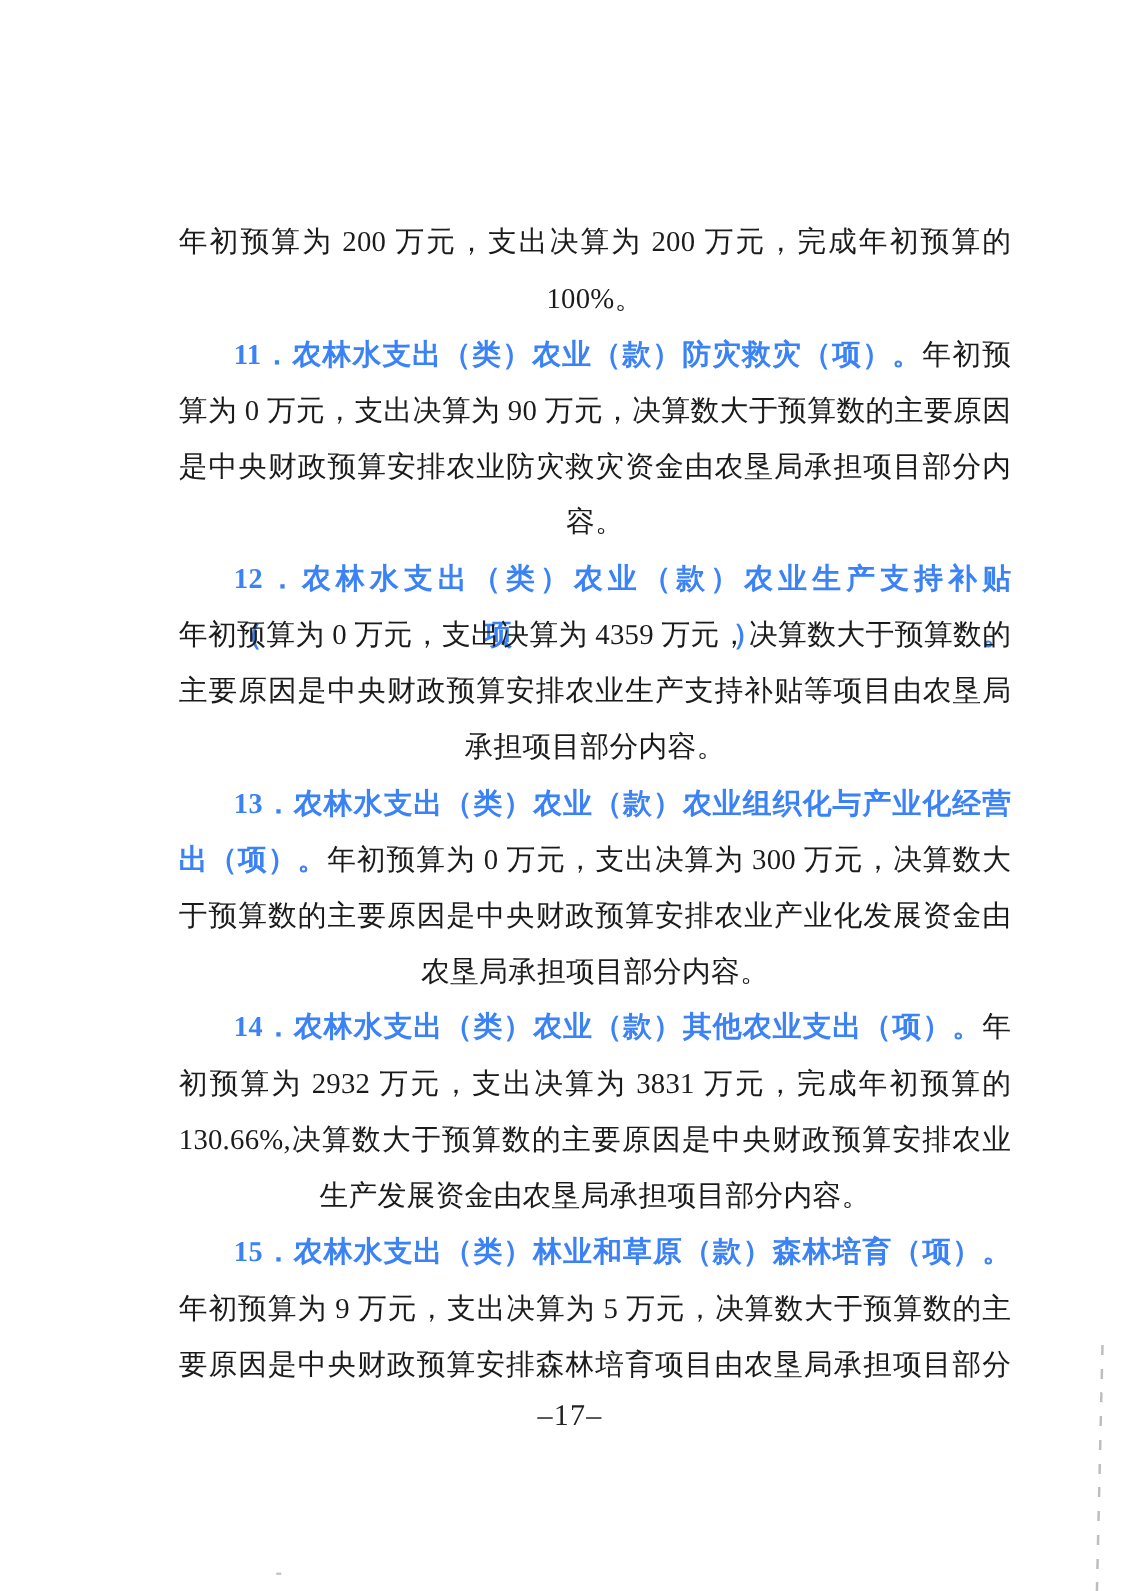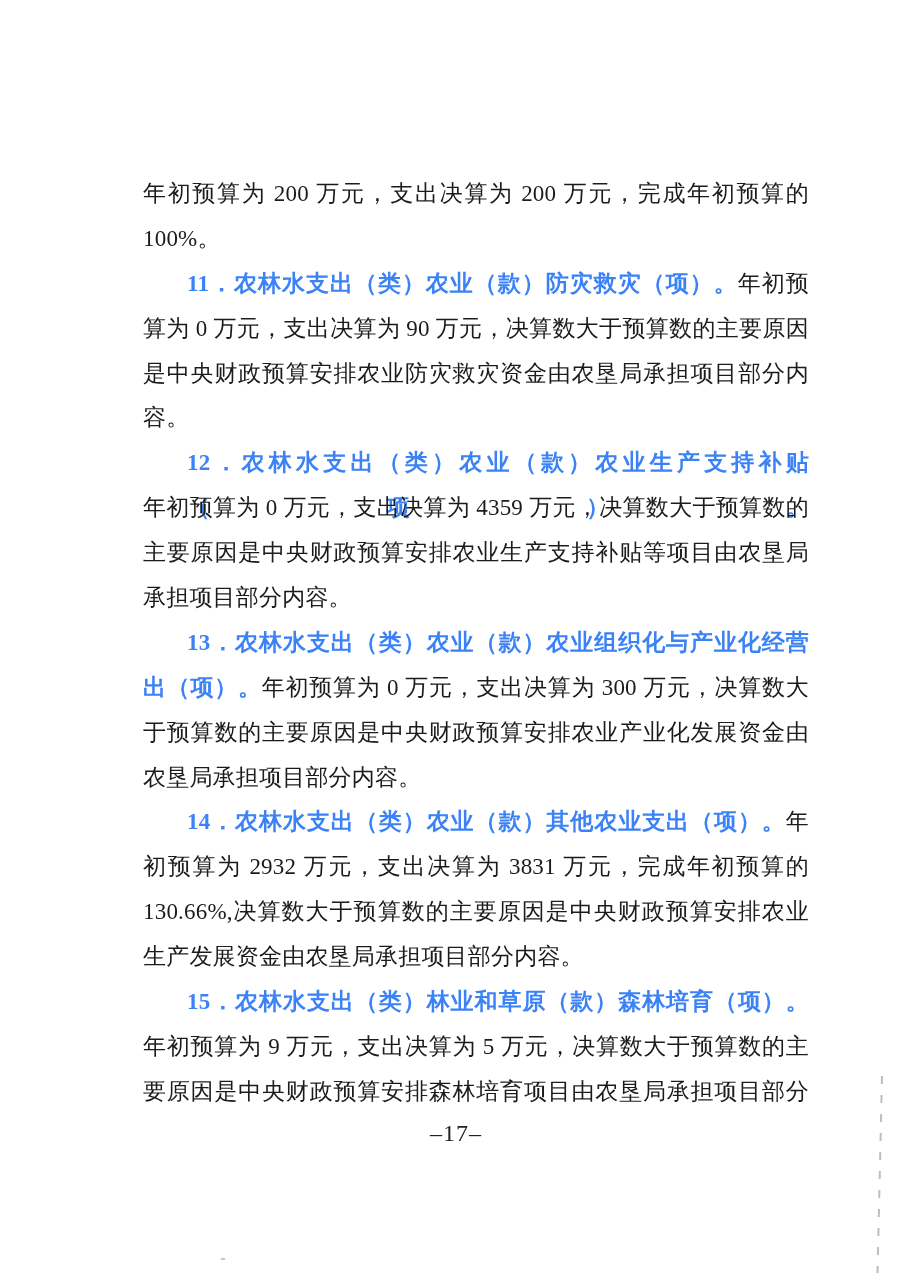--- a/index.html
+++ b/index.html
@@ -23,21 +23,21 @@
     left: 123px;
     top: 172px;
     width: 666px;
     margin-left: 20px;
   }
   .line {
     height: 44.9px;
     line-height: 44.9px;
     font-size: 23px;
     color: var(--text-color, #1b1b1b);
-    text-align: left;
+    text-align: center;
     letter-spacing: 0.2px;
     overflow: visible;
     white-space: normal;
   }
   .line.just {
     text-align: justify;
     text-align-last: justify;
   }
   .line.indent {
     padding-left: 44px;

